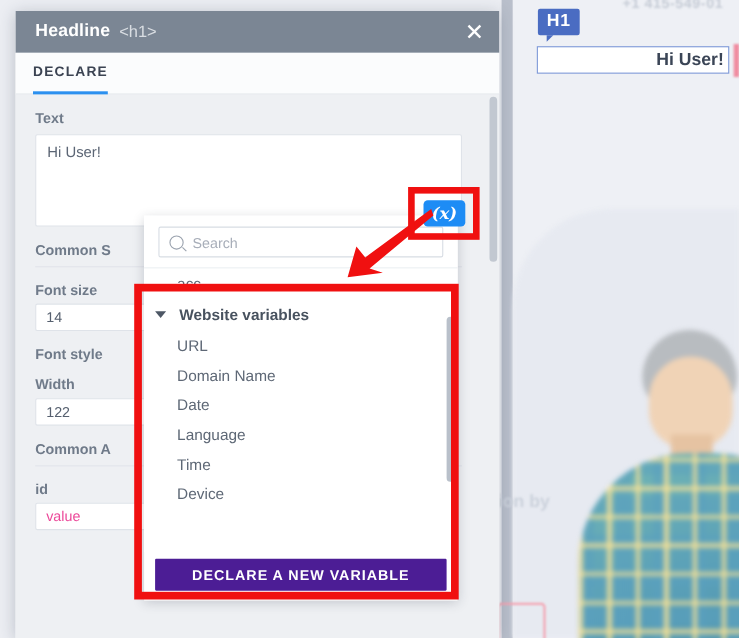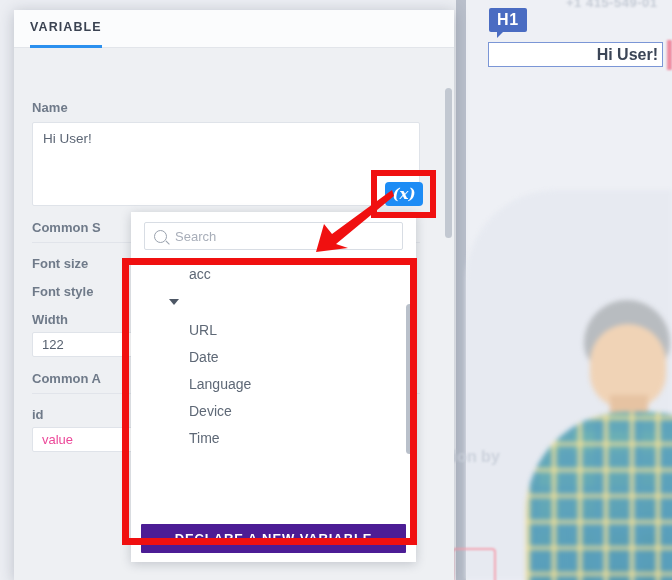--- a/index.html
+++ b/index.html
@@ -342,21 +342,21 @@
     width: 7px;
     height: 150px;
     background: #c2c8d1;
     border-radius: 4px;
   }
 
   
   #var-dropdown {
     position: absolute;
     left: 131px;
-    top: 212px;
+    top: 196px;
     width: 285px;
     background: #ffffff;
     box-shadow: 0 2px 10px rgba(40,50,70,.22);
     z-index: 40;
   }
   #var-search-wrap {
     padding: 10px 13px 9px 13px;
     background: #fff;
   }
   #var-search {
@@ -390,21 +390,20 @@
   #var-search-placeholder {
     font-size: 13px;
     color: #a8aeb9;
   }
   #var-list {
     position: relative;
     height: 258px;
     overflow: hidden;
     background: #fff;
     border-top: 1px solid #eceff3;
-    padding-left: 28px;
   }
   .var-item {
     height: 27px;
     display: flex;
     align-items: center;
     padding-left: 30px;
     font-size: 14px;
     color: #5e6876;
     cursor: pointer;
     box-sizing: border-box;
@@ -529,34 +528,40 @@
   <div id="bg-phone">+1 415-549-01</div>
   <div id="bg-h1-badge">H1</div>
   <div id="bg-headline-box">
     <span id="bg-headline-text">Hi User!</span>
   </div>
   <div id="bg-pink-edge"></div>
 </div>
 
 <div id="panel">
 
+  <div id="panel-header">
+    <span id="panel-title">Headline</span>
+    <span id="panel-subtitle">&lt;h1&gt;</span>
+    <span id="panel-close">✕</span>
+  </div>
 
   <div id="tabbar">
-    <div class="tab active">VARIABLE</div>
+    <div class="tab active">DECLARE</div>
   </div>
 
   <div id="panel-body">
-    <div class="field-label">Name</div>
+    <div class="field-label">Text</div>
     <div id="text-area">
       <span>Hi User!</span>
     </div>
 
     <div class="section-head">Common S</div>
 
     <div class="row-label">Font size</div>
+    <div class="input-sm">14</div>
 
     <div class="row-label">Font style</div>
 
     <div class="row-label">Width</div>
     <div class="input-sm">122</div>
 
     <div class="section-head">Common A</div>
 
     <div class="row-label">id</div>
     <div class="input-sm placeholder">value</div>
@@ -572,26 +577,28 @@
     <div id="var-search">
       <span id="var-search-icon"></span>
       <span id="var-search-placeholder">Search</span>
     </div>
   </div>
 
   <div id="var-list">
     <div class="var-item">acc</div>
     <div class="var-group">
       <span class="caret"></span>
+      <span>Website variables</span>
     </div>
     <div class="var-item">URL</div>
+    <div class="var-item">Domain Name</div>
     <div class="var-item">Date</div>
     <div class="var-item">Language</div>
+    <div class="var-item">Time</div>
     <div class="var-item">Device</div>
-    <div class="var-item">Time</div>
     <div id="var-list-scrollbar"></div>
   </div>
 
   <div id="declare-btn">DECLARE A NEW VARIABLE</div>
 </div>
 
 <div id="var-xbtn">(x)</div>
 <div id="annot-xbtn-box"></div>
 <div id="annot-list-box"></div>
 

